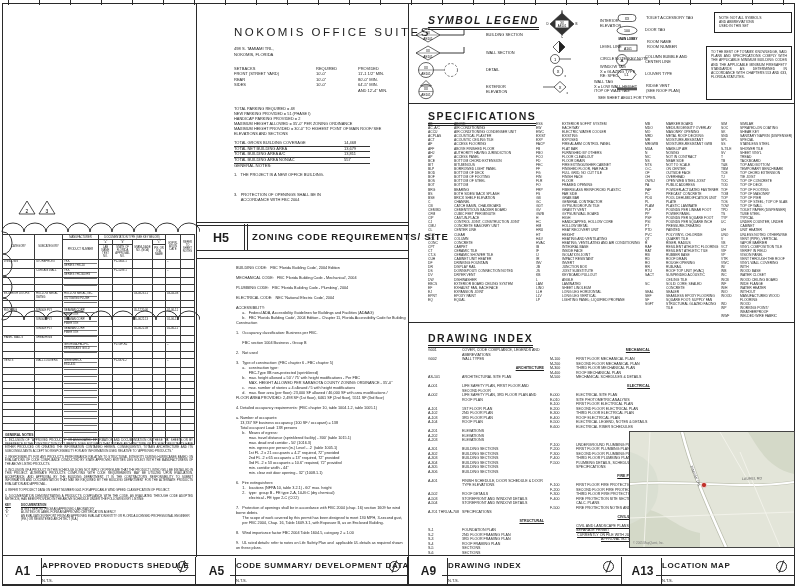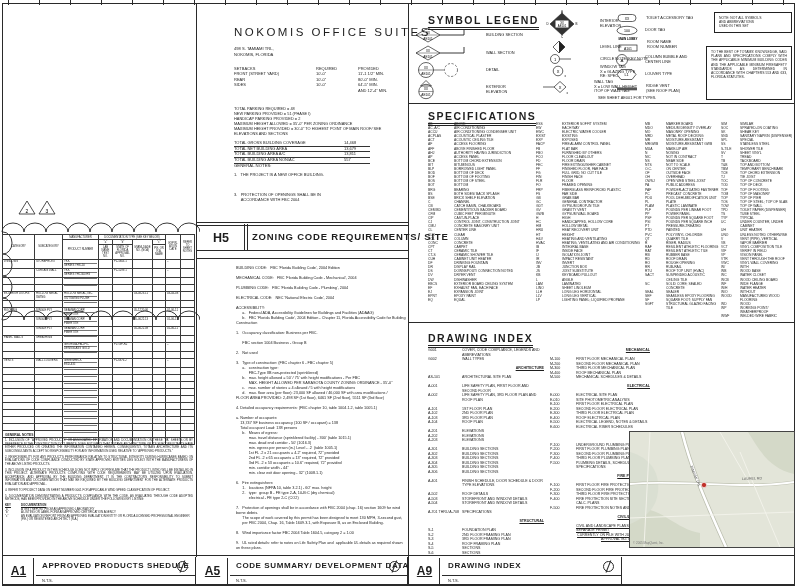--- a/index.html
+++ b/index.html
@@ -48,22 +48,22 @@
   .sn-title{font-size:3.3px;font-weight:bold;text-decoration:underline;}
   .sn-p{font-size:2.9px;line-height:3.5px;text-align:justify;margin:0 0 2.5px 0;}
   .keyrow{display:flex;font-size:2.9px;line-height:3.5px;}
   .keyk{width:16px;flex:none;} .keyd{flex:1;}
   .keyhdr{font-weight:bold;text-decoration:underline;}
   
   .titleband{position:absolute;left:2px;top:557px;width:793px;height:28px;display:flex;border-bottom:1px solid #2a2a2a;}
   .tblock{position:relative;border-right:1px solid #2a2a2a;height:28px;flex:none;}
   .tblock:nth-of-type(1){width:194px;} .tblock:nth-of-type(2){width:212px;}
   .tblock:nth-of-type(3){width:214px;} .tblock:nth-of-type(4){width:172px;border-right:none;}
-  .tb-id{position:absolute;left:2px;top:1px;width:30px;height:26px;border-right:1.5px solid #2a2a2a;
-         font-size:12px;font-weight:bold;display:flex;align-items:center;justify-content:center;text-decoration:underline;}
+  .tb-id{position:absolute;left:2px;top:1px;width:38px;height:26px;border-right:1.5px solid #2a2a2a;
+         font-size:12px;font-weight:bold;display:flex;align-items:center;justify-content:center;}
   .tb-title{position:absolute;left:40px;top:4px;font-size:8px;font-weight:bold;letter-spacing:.6px;white-space:nowrap;}
   .tb-div{position:absolute;left:34px;right:0;top:18px;height:1px;background:#2a2a2a;}
   .tb-nts{position:absolute;left:40px;top:20.5px;font-size:4px;}
   .tb-circ{width:11px;height:11px;border:1px solid #2a2a2a;border-radius:50%;position:absolute;right:7px;top:3.5px;}
   .tb-circ:after{content:"";position:absolute;left:4.2px;top:-1.5px;height:12.5px;width:1px;background:#2a2a2a;transform:rotate(22deg);}
   
   .h5-id{position:absolute;left:204px;top:227px;width:34px;height:22px;font-size:12.5px;font-weight:bold;
          display:flex;align-items:center;justify-content:center;}
   .h5-title{position:absolute;left:252px;top:231px;font-size:9.5px;font-weight:bold;letter-spacing:.8px;}
   
@@ -219,21 +219,21 @@
     <div class="zline"></div>
     <div class="zline">7.   Protection of openings shall be in accordance with FBC 2004 (chap. 16) section 1609 for wind borne debris.</div>
     <div class="zline">      The scope of work covered by this permit has been designed to meet 130 MPH, 3-second gust,</div>
     <div class="zline">      per FBC 2004, Chap. 16, Table 1609.3.1, with Exposure B, as on Enclosed Building.</div>
     <div class="zline"></div>
     <div class="zline">8.   Wind importance factor FBC 2004 Table 1604.5, category 2 = 1.00</div>
     <div class="zline"></div>
     <div class="zline">9.   UL rated details: refer to notes on Life Safety Plan and  applicable UL details as required shown on these plans.</div>
   </div>
 
-<div class="abs" style="left:428px;top:10px;">
+<div class="abs" style="left:428px;top:10px;font-style:italic;">
   <span class="sec-title">SYMBOL LEGEND</span>
 </div>
 
 <div class="leg-item" style="left:414px;top:26px;">
   <svg width="58" height="18" viewBox="0 0 58 18">
     <polygon points="14,2 26,9 14,16 2,9" fill="none" stroke="#222" stroke-width="0.7"></polygon>
     <line x1="2" y1="9" x2="26" y2="9" stroke="#222" stroke-width="0.45"></line>
     <text x="14" y="7.6" font-size="3.1" text-anchor="middle">XX</text>
     <text x="14" y="13.6" font-size="3.1" text-anchor="middle">AE101</text>
     <line x1="26" y1="9" x2="50" y2="9" stroke="#222" stroke-width="0.9"></line>
@@ -2257,13 +2257,20 @@
     </div>
 
     <div class="tblock">
       <div class="tb-id">A9</div>
       <div class="tb-title">DRAWING INDEX</div>
       <div class="tb-div"></div>
       <div class="tb-nts">N.T.S.</div>
       <div class="tb-circ"></div>
     </div>
 
+    <div class="tblock">
+      <div class="tb-id">A13</div>
+      <div class="tb-title">LOCATION MAP</div>
+      <div class="tb-div"></div>
+      <div class="tb-nts">N.T.S.</div>
+      <div class="tb-circ"></div>
+    </div>
   </div>
 
 </body></html>

